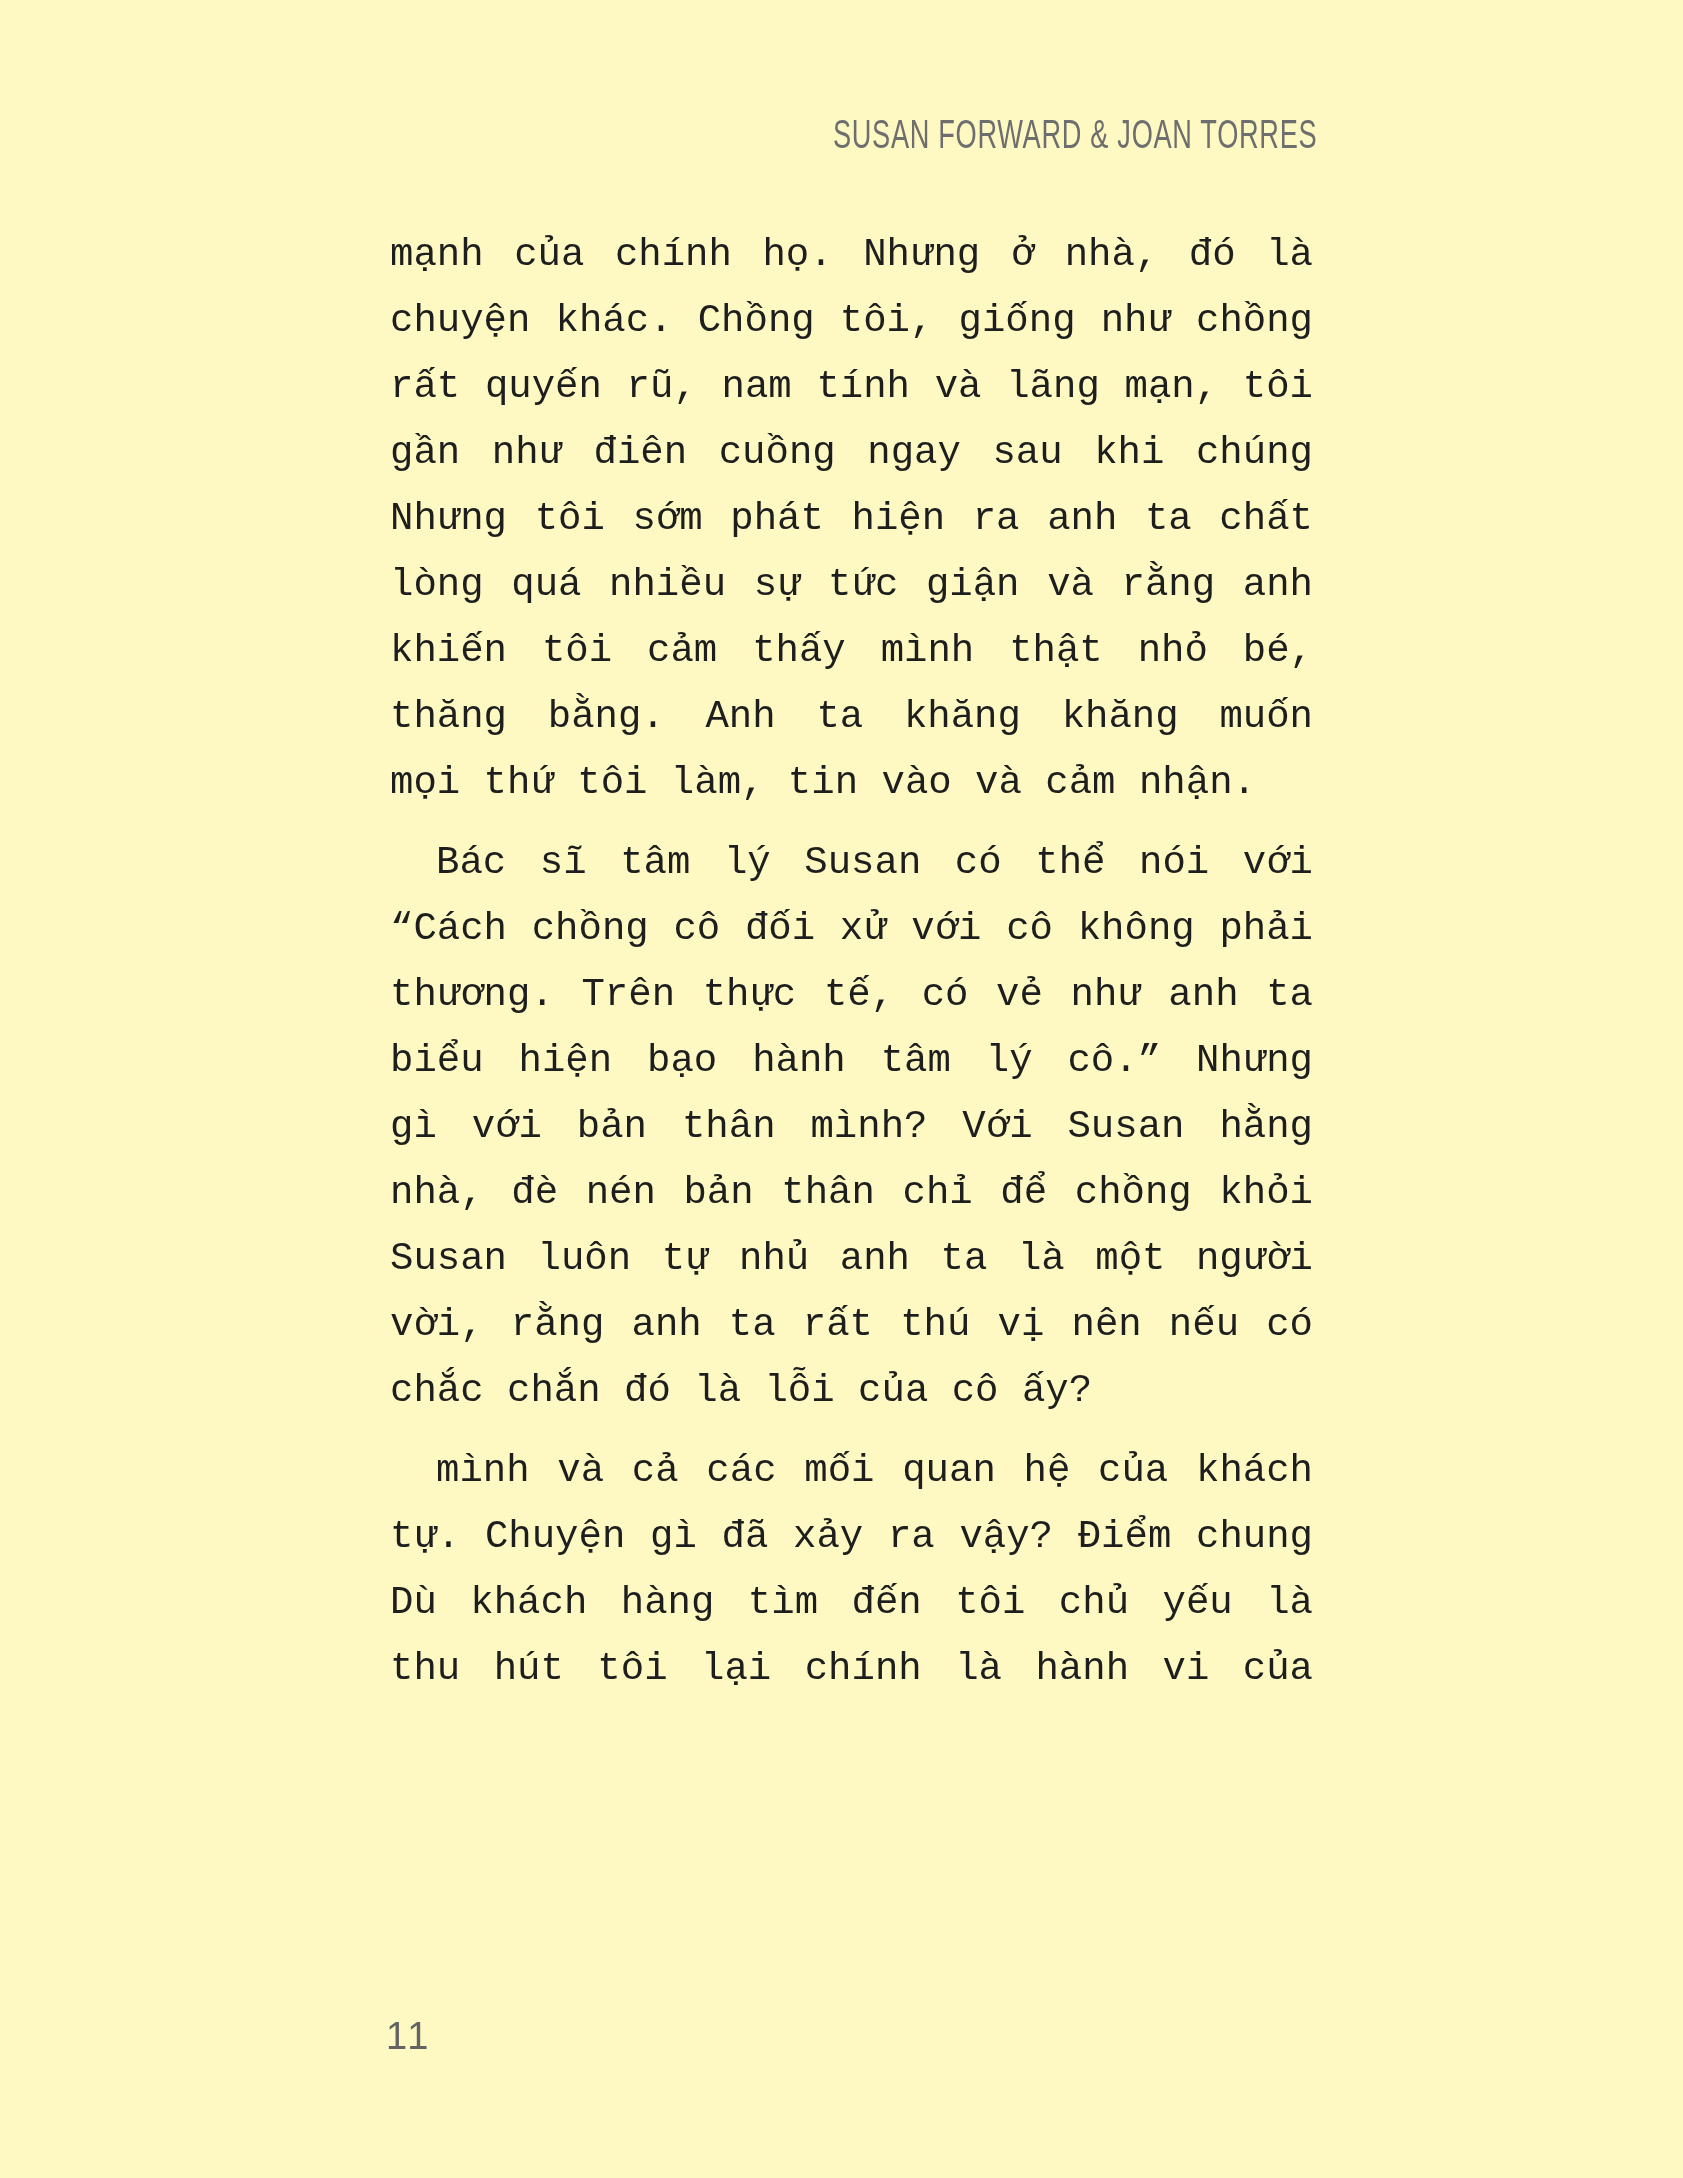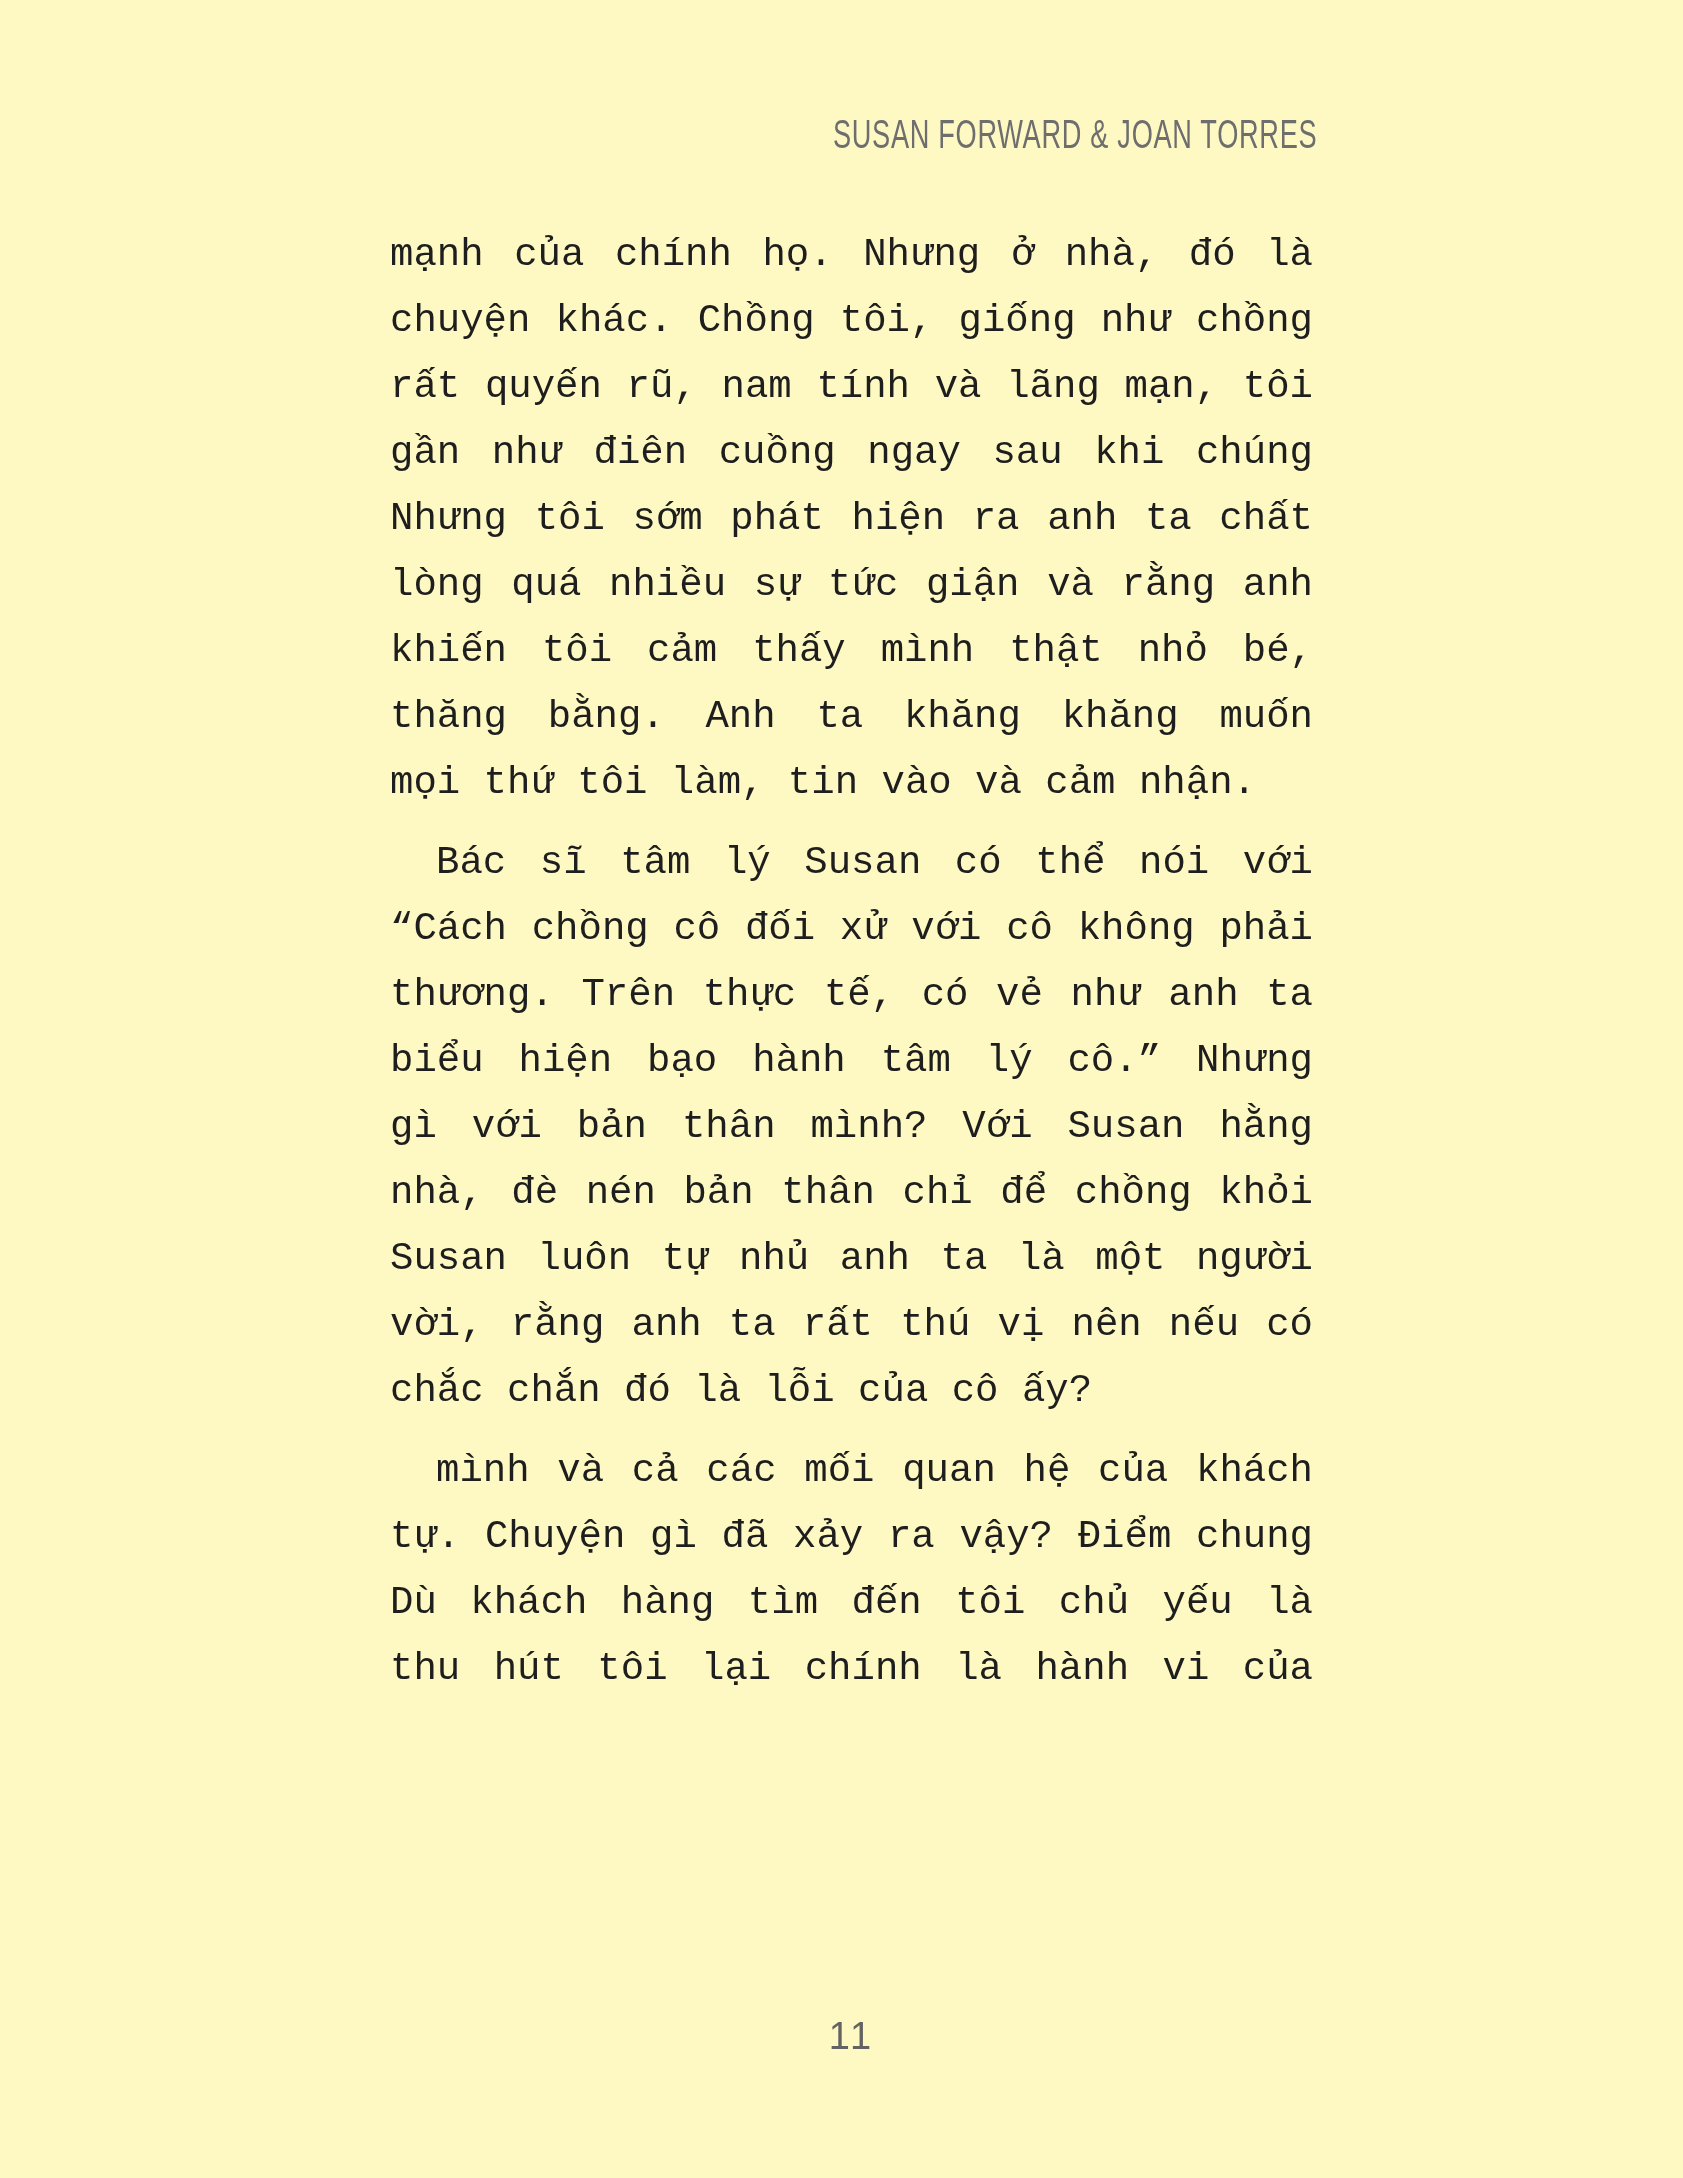--- a/index.html
+++ b/index.html
@@ -59,21 +59,21 @@
     text-align-last: left;
   }
   .paragraph.indent .line:first-child {
     text-indent: 46px;
   }
   .page-number {
     position: absolute;
     top: 2014px;
     left: 386px;
     width: 931px;
-    text-align: center;
+    text-align: left;
     font-family: "Liberation Sans", "DejaVu Sans", sans-serif;
     font-size: 38px;
     line-height: 44px;
     font-weight: 400;
     color: #636363;
     letter-spacing: 3px;
   }
 </style>
 </head>
 <body>

